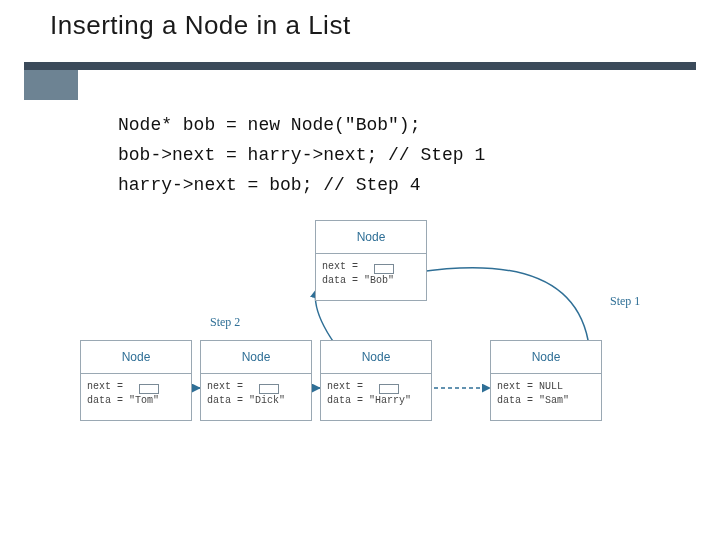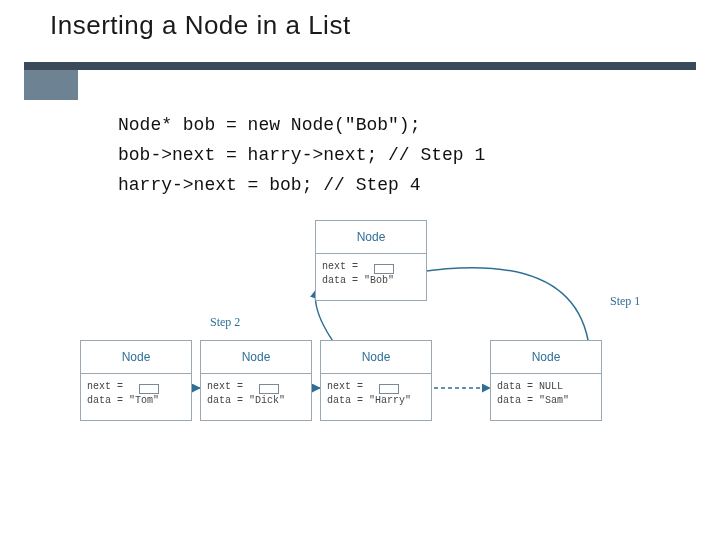--- a/index.html
+++ b/index.html
@@ -186,20 +186,20 @@
           <span class="ptrbox"></span>
         </div>
         <div>data = "Harry"</div>
       </div>
     </div>
 
     <div class="nodebox" style="left:410px; top:120px;">
       <div class="nodehead">Node</div>
       <div class="nodebody">
         <div class="ptrrow">
-          <span>data = NULL</span>
+          <span>next = NULL</span>
         </div>
         <div>data = "Sam"</div>
       </div>
     </div>
 
   </div>
 </div>
 
 </body></html>

